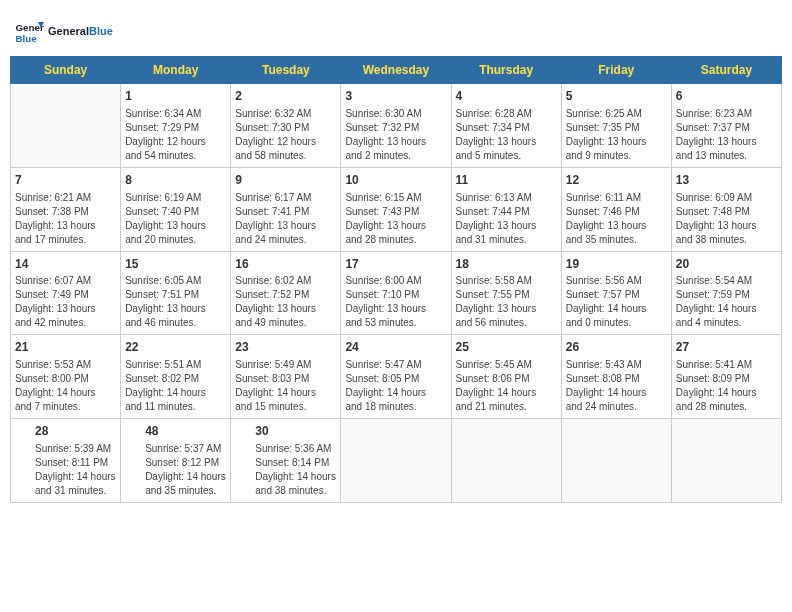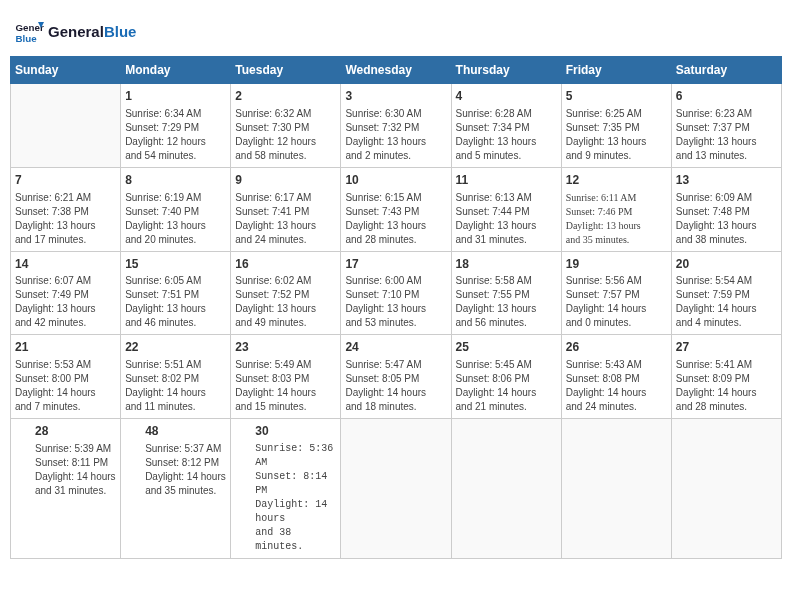--- a/index.html
+++ b/index.html
@@ -38,23 +38,23 @@
       font-size: 14px;
       color: #555;
     }
     .calendar {
       width: 100%;
       border-collapse: collapse;
       font-size: 11px;
     }
     .calendar thead tr th {
       background-color: #2e6da4;
-      color: #ffffff;
+      color: #fde047;
       padding: 6px 4px;
-      text-align: left;
+      text-align: center;
       font-size: 12px;
       font-weight: bold;
       border: 1px solid #2e6da4;
     }
     .calendar tbody tr td {
       border: 1px solid #ccc;
       vertical-align: top;
       padding: 4px 4px;
       width: calc(100% / 7);
       min-height: 80px;
@@ -83,21 +83,21 @@
 <body>
 
 <div class="header">
   <div class="logo">
     <svg class="logo-icon" viewBox="0 0 40 40">
       <text x="2" y="20" font-size="13" font-weight="bold" fill="#1a1a2e">General</text>
       <text x="2" y="34" font-size="13" font-weight="bold" fill="#1a6bb5">Blue</text>
       <polygon points="32,8 40,8 36,16" fill="#1a6bb5"></polygon>
     </svg>
     <div>
-      <div style="font-size:15px;font-weight:bold;color:#1a1a2e;">
+      <div style="font-size:11px;font-weight:bold;color:#1a1a2e;">
         <span style="color:#1a1a2e;">General</span><span style="color:#1a6bb5;">Blue</span>
       </div>
     </div>
   </div>
   <div class="title-block">
     <div class="month-title"></div>
     <div class="location"></div>
   </div>
 </div>
 
@@ -190,21 +190,21 @@
         </td>
         <td>
           <span class="day-num">11</span>
           <div class="day-info" style="white-space: pre-line;">Sunrise: 6:13 AM
 Sunset: 7:44 PM
 Daylight: 13 hours
 and 31 minutes.</div>
         </td>
         <td>
           <span class="day-num">12</span>
-          <div class="day-info" style="white-space: pre-line; font-family: Liberation Serif, serif;">Sunrise: 6:11 AM
+          <div class="day-info" style="white-space: pre-line;">Sunrise: 6:11 AM
 Sunset: 7:46 PM
 Daylight: 13 hours
 and 35 minutes.</div>
         </td>
         <td>
           <span class="day-num">13</span>
           <div class="day-info" style="white-space: pre-line;">Sunrise: 6:09 AM
 Sunset: 7:48 PM
 Daylight: 13 hours
 and 38 minutes.</div>
@@ -322,21 +322,21 @@
         </td>
         <td>
           <span class="day-num">48</span>
           <div class="day-info" style="white-space: pre-line;">Sunrise: 5:37 AM
 Sunset: 8:12 PM
 Daylight: 14 hours
 and 35 minutes.</div>
         </td>
         <td>
           <span class="day-num">30</span>
-          <div class="day-info" style="white-space: pre-line; font-family: Liberation Mono, monospace;">Sunrise: 5:36 AM
+          <div class="day-info" style="white-space: pre-line;">Sunrise: 5:36 AM
 Sunset: 8:14 PM
 Daylight: 14 hours
 and 38 minutes.</div>
         </td>
         <td class="empty"></td>
         <td class="empty"></td>
         <td class="empty"></td>
         <td class="empty"></td>
       </tr>
     </tbody>

